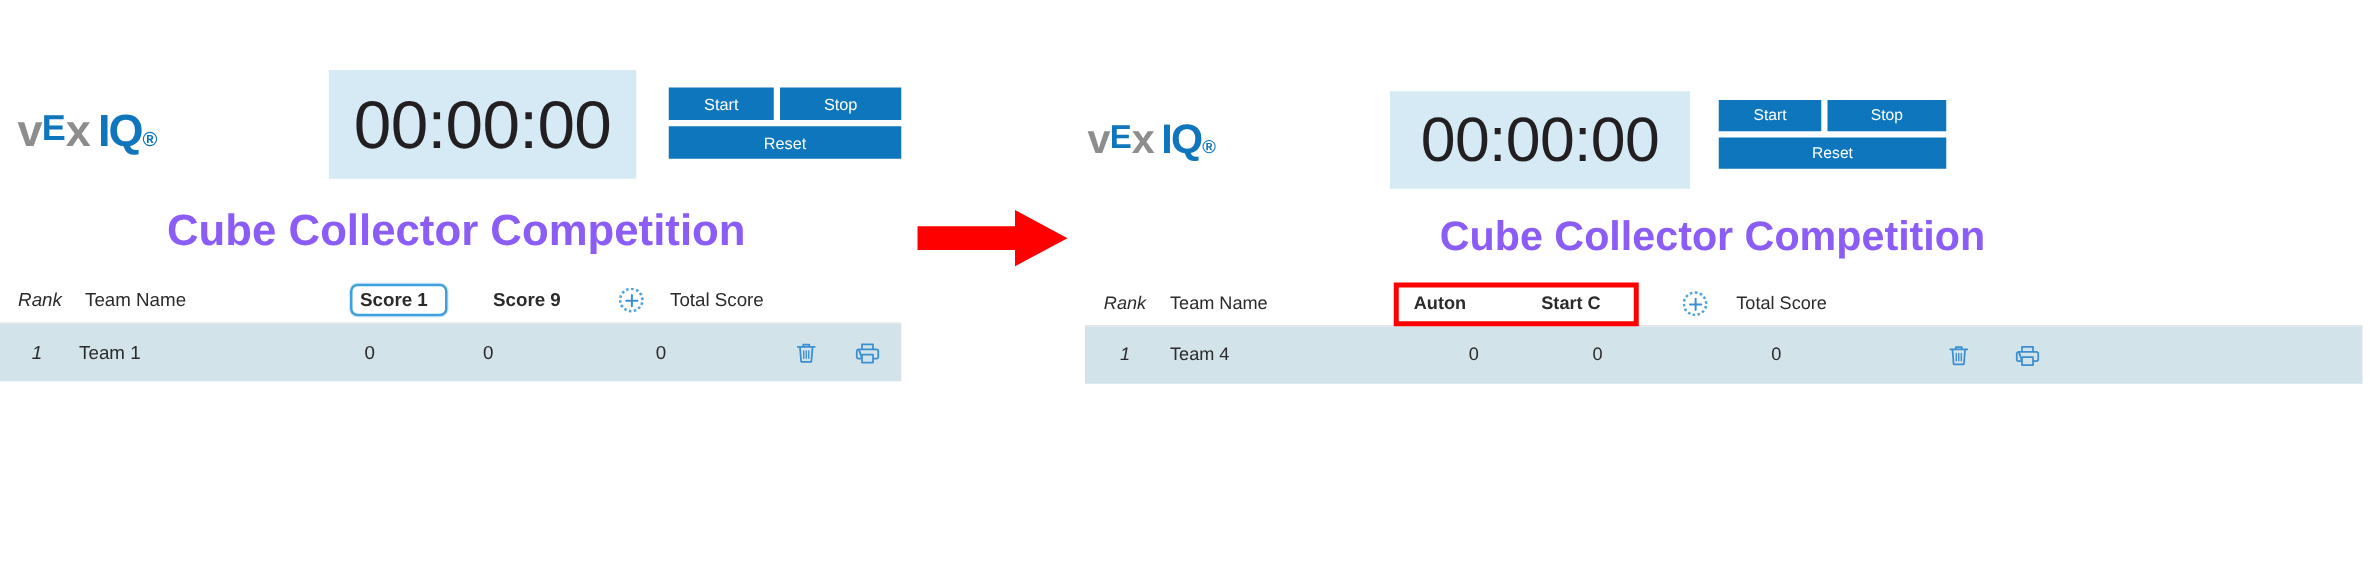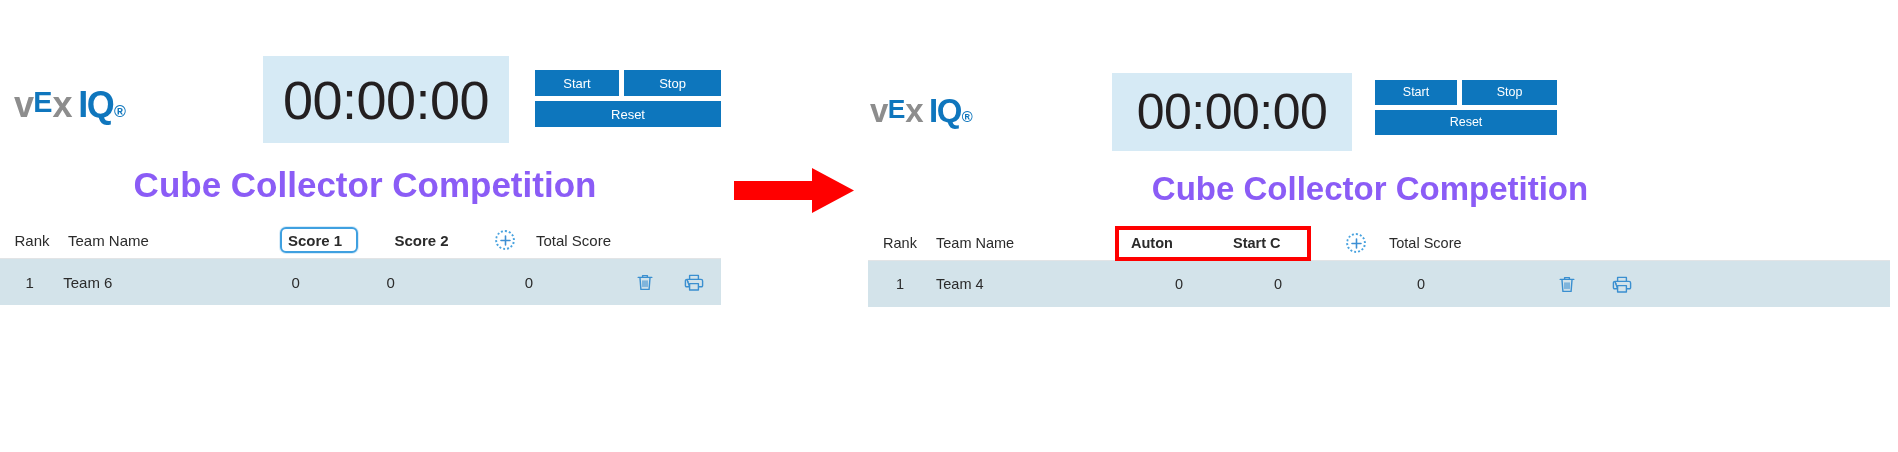--- a/index.html
+++ b/index.html
@@ -61,21 +61,21 @@
   .score-table { position: absolute; }
   .thead { display: flex; align-items: center; color: #2b2b2b; }
   .thead .cell { display: flex; align-items: center; }
   .row-div { height: 1px; background: #e2e4e6; }
   .trow {
     display: flex; align-items: center;
     background: #d3e3ea;
     color: #2b2b2b;
   }
   .cell { white-space: nowrap; }
-  .c-rank  { text-align: center; }
+  .c-rank  { text-align: center; font-style: italic; }
   .c-team  { text-align: left; }
   .c-num   { text-align: center; }
   .c-icon  { display: flex; align-items: center; justify-content: center; }
 
   .hdr-label { font-weight: 400; }
   .hdr-score { font-weight: 700; }
 
   
   .score-input-focus {
     border: 2px solid #3fa0e0;
@@ -142,37 +142,37 @@
     <div class="score-table" style="left:0px; top:222px; width:721px;">
 
       <div class="thead" style="height:36px; font-size:15px;">
         <div class="cell c-rank hdr-label" style="width:64px; justify-content:center;">Rank</div>
         <div class="cell c-team hdr-label" style="width:205px; padding-left:4px;">Team Name</div>
         <div class="cell" style="width:100px; display:flex; justify-content:center;">
           <div class="score-input-focus" style="width:78px; height:26px; justify-content:flex-start; padding-left:6px;">
             <span class="hdr-score">Score 1</span>
           </div>
         </div>
-        <div class="cell c-num hdr-score" style="width:105px; justify-content:center; display:flex;">Score 2</div>
+        <div class="cell c-num hdr-score" style="width:105px; justify-content:center; display:flex;">Score 9</div>
         <div class="cell c-icon" style="width:62px;">
           <span class="plus-icon" style="width:20px;height:20px;">
             <svg width="11" height="11" viewBox="0 0 11 11" aria-hidden="true">
               <path d="M5.5 1 V10 M1 5.5 H10" stroke="#3d8fd4" stroke-width="1.6" stroke-linecap="round"></path>
             </svg>
           </span>
         </div>
         <div class="cell c-num hdr-label" style="width:130px; display:flex; justify-content:flex-start;">Total Score</div>
         <div class="cell" style="width:55px;"></div>
       </div>
 
       <div class="row-div"></div>
 
       <div class="trow" style="height:46px; font-size:15px;">
         <div class="cell c-rank" style="width:64px; text-align:center;">1</div>
-        <div class="cell c-team" style="width:205px; padding-left:4px;">Team 6</div>
+        <div class="cell c-team" style="width:205px; padding-left:4px;">Team 1</div>
         <div class="cell c-num" style="width:100px;">0</div>
         <div class="cell c-num" style="width:105px;">0</div>
         <div class="cell" style="width:62px;"></div>
         <div class="cell c-num" style="width:130px; text-align:left; padding-left:28px;">0</div>
         <div class="cell c-icon" style="width:110px; gap:30px;">
           <span class="act-icon">
             <svg width="18" height="19" viewBox="0 0 18 19" fill="none" aria-hidden="true">
               <path d="M2.2 4.4 H15.8" stroke="#3a8fd0" stroke-width="1.4" stroke-linecap="round"></path>
               <path d="M6.6 4.4 V2.6 H11.4 V4.4" stroke="#3a8fd0" stroke-width="1.4" stroke-linejoin="round"></path>
               <path d="M4 4.9 L4.9 16.4 H13.1 L14 4.9" stroke="#3a8fd0" stroke-width="1.4" stroke-linejoin="round"></path>

